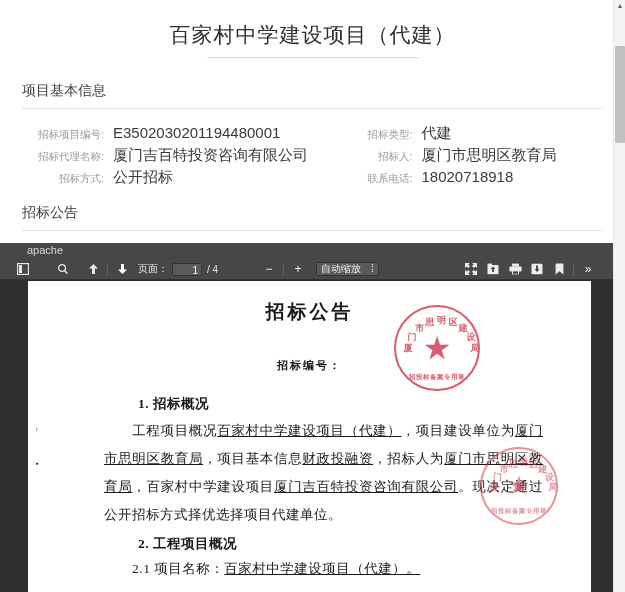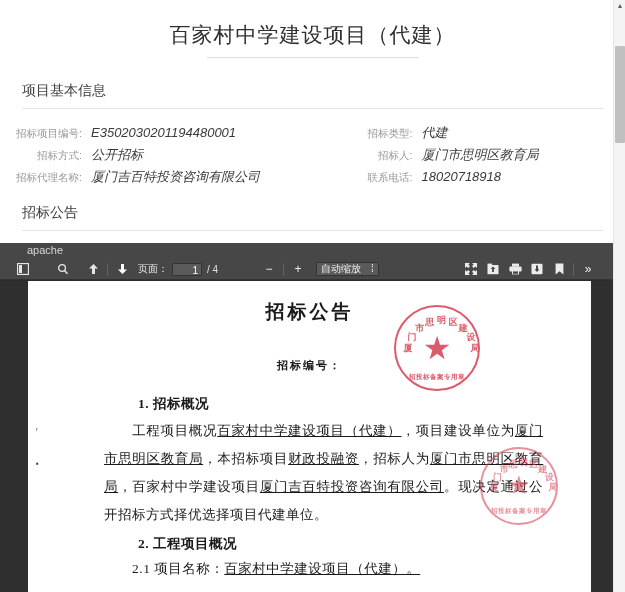--- a/index.html
+++ b/index.html
@@ -58,43 +58,42 @@
 
   
   .info-grid {
     display: flex;
     padding: 13px 0 4px 0;
   }
   .info-col {
     width: 50%;
     box-sizing: border-box;
   }
-  .info-col.left { }
+  .info-col.left { padding-left: 22px; }
   .info-col.right { padding-left: 18px; }
 
   .info-row {
     display: flex;
     align-items: baseline;
     height: 22px;
     line-height: 22px;
   }
   .info-label {
     width: 82px;
     text-align: right;
     font-size: 10.5px;
     color: #9a9a9a;
     flex: 0 0 82px;
     white-space: nowrap;
   }
   .info-value {
-    font-size: 13px;
+    font-size: 15px;
     color: #3a3a3a;
     padding-left: 9px;
     white-space: nowrap;
-    font-style: italic;
   }
 
   .publish-time {
     text-align: center;
     font-size: 11px;
     color: #7c7c7c;
     padding-top: 14px;
     padding-bottom: 6px;
   }
 
@@ -379,26 +378,26 @@
     <div class="section-rule"></div>
   </div>
 
   <div class="info-grid">
     <div class="info-col left">
       <div class="info-row">
         <div class="info-label">招标项目编号:</div>
         <div class="info-value">E3502030201194480001</div>
       </div>
       <div class="info-row">
+        <div class="info-label">招标代理名称:</div>
+        <div class="info-value">厦门吉百特投资咨询有限公司</div>
+      </div>
+      <div class="info-row">
         <div class="info-label">招标方式:</div>
         <div class="info-value">公开招标</div>
-      </div>
-      <div class="info-row">
-        <div class="info-label">招标代理名称:</div>
-        <div class="info-value">厦门吉百特投资咨询有限公司</div>
       </div>
     </div>
     <div class="info-col right">
       <div class="info-row">
         <div class="info-label">招标类型:</div>
         <div class="info-value">代建</div>
       </div>
       <div class="info-row">
         <div class="info-label">招标人:</div>
         <div class="info-value">厦门市思明区教育局</div>
@@ -513,21 +512,21 @@
 
     <div class="pdf-page">
       <div class="pdf-content">
 
         <div class="pdf-h1">招标公告</div>
         <div class="pdf-sub">招标编号：</div>
 
         <div class="pdf-h2">1. 招标概况</div>
 
         <div class="pdf-para">
-          <span style="display:inline-block;width:28px;"></span><span>工程项目概况</span><span class="u">百家村中学建设项目（代建）</span><span>，项目建设单位为</span><span class="u">厦门市思明区教育局</span><span>，本招标项目</span><span class="u">财政投融资</span><span>，招标人为</span><span class="u">厦门市思明区教育局</span><span>，百家村中学建设项目</span><span class="u">厦门吉百特投资咨询有限公司</span><span>。现决定通过公开招标方式择优选择项目代建单位。</span>
+          <span style="display:inline-block;width:28px;"></span><span>工程项目概况</span><span class="u">百家村中学建设项目（代建）</span><span>，项目建设单位为</span><span class="u">厦门市思明区教育局</span><span>，项目基本信息</span><span class="u">财政投融资</span><span>，招标人为</span><span class="u">厦门市思明区教育局</span><span>，百家村中学建设项目</span><span class="u">厦门吉百特投资咨询有限公司</span><span>。现决定通过公开招标方式择优选择项目代建单位。</span>
         </div>
 
         <div class="pdf-h2" style="margin-top:6px;">2. 工程项目概况</div>
 
         <div class="pdf-para" style="margin-top:2px;">
           <span style="display:inline-block;width:28px;"></span><span>2.1 项目名称：</span><span class="u">百家村中学建设项目（代建）。</span>
         </div>
 
         <div class="margin-mark" style="left:8px; top:127px;">ʳ</div>
         <div class="margin-mark" style="left:8px; top:160px;">▪</div>

